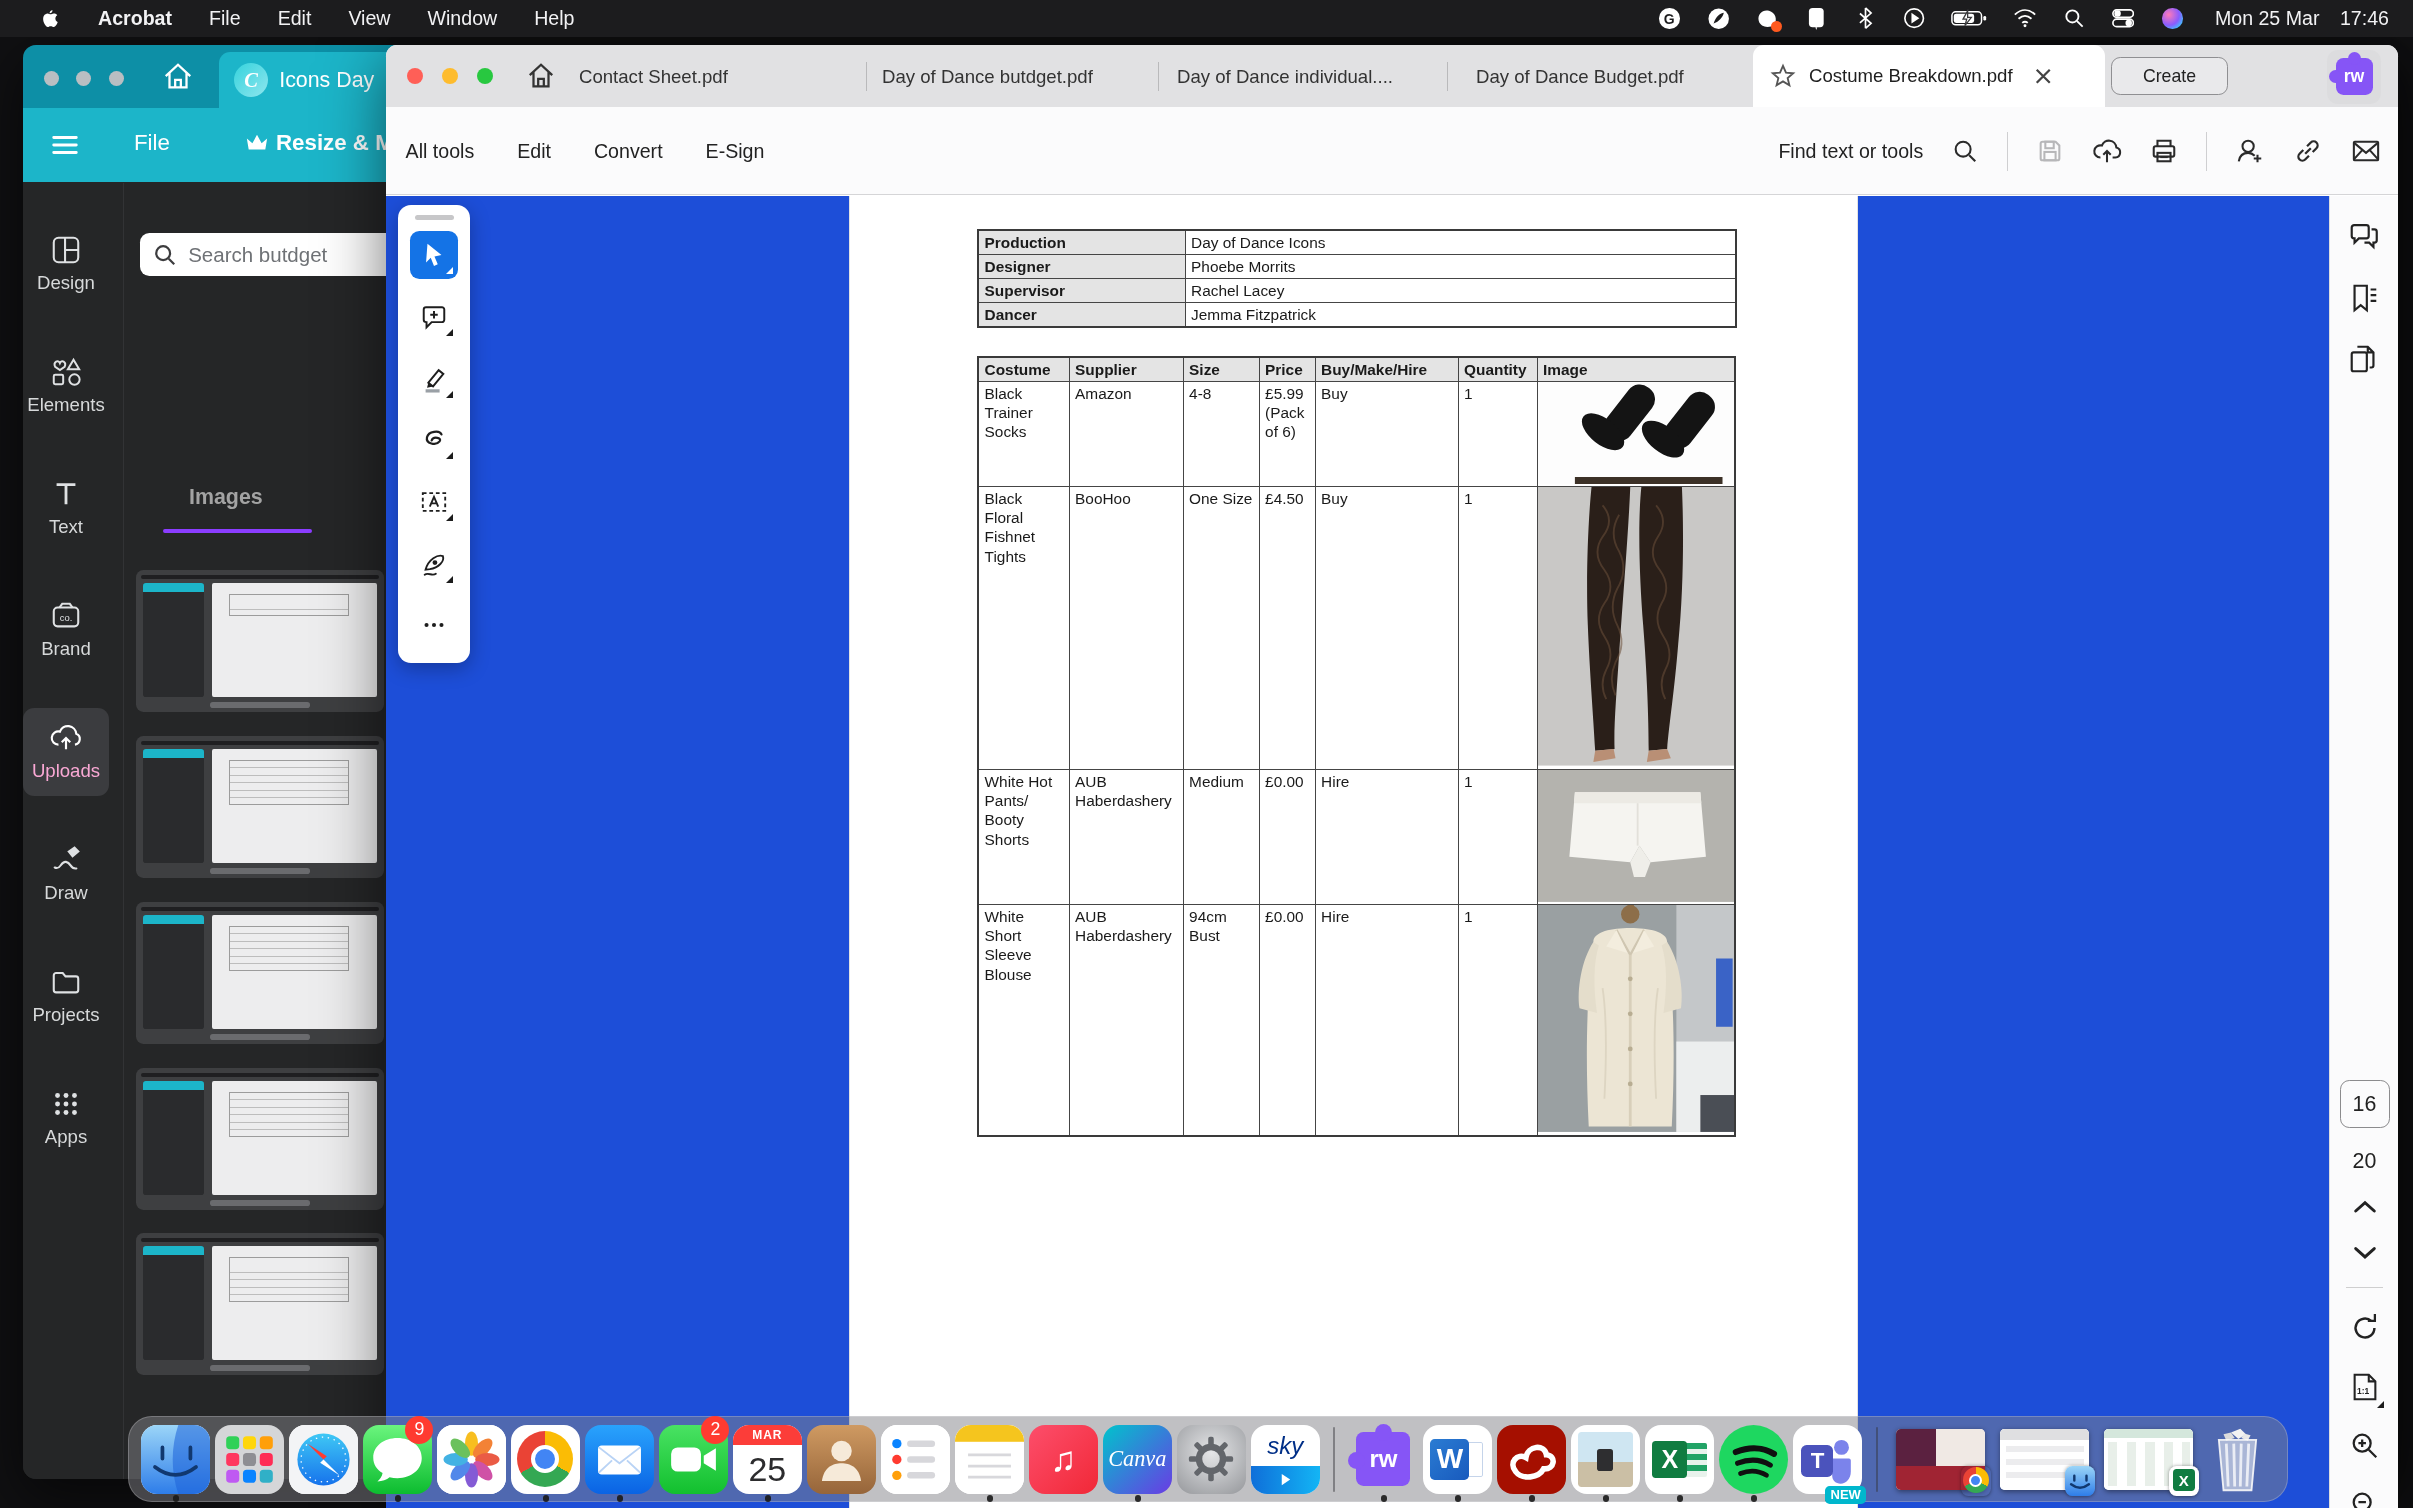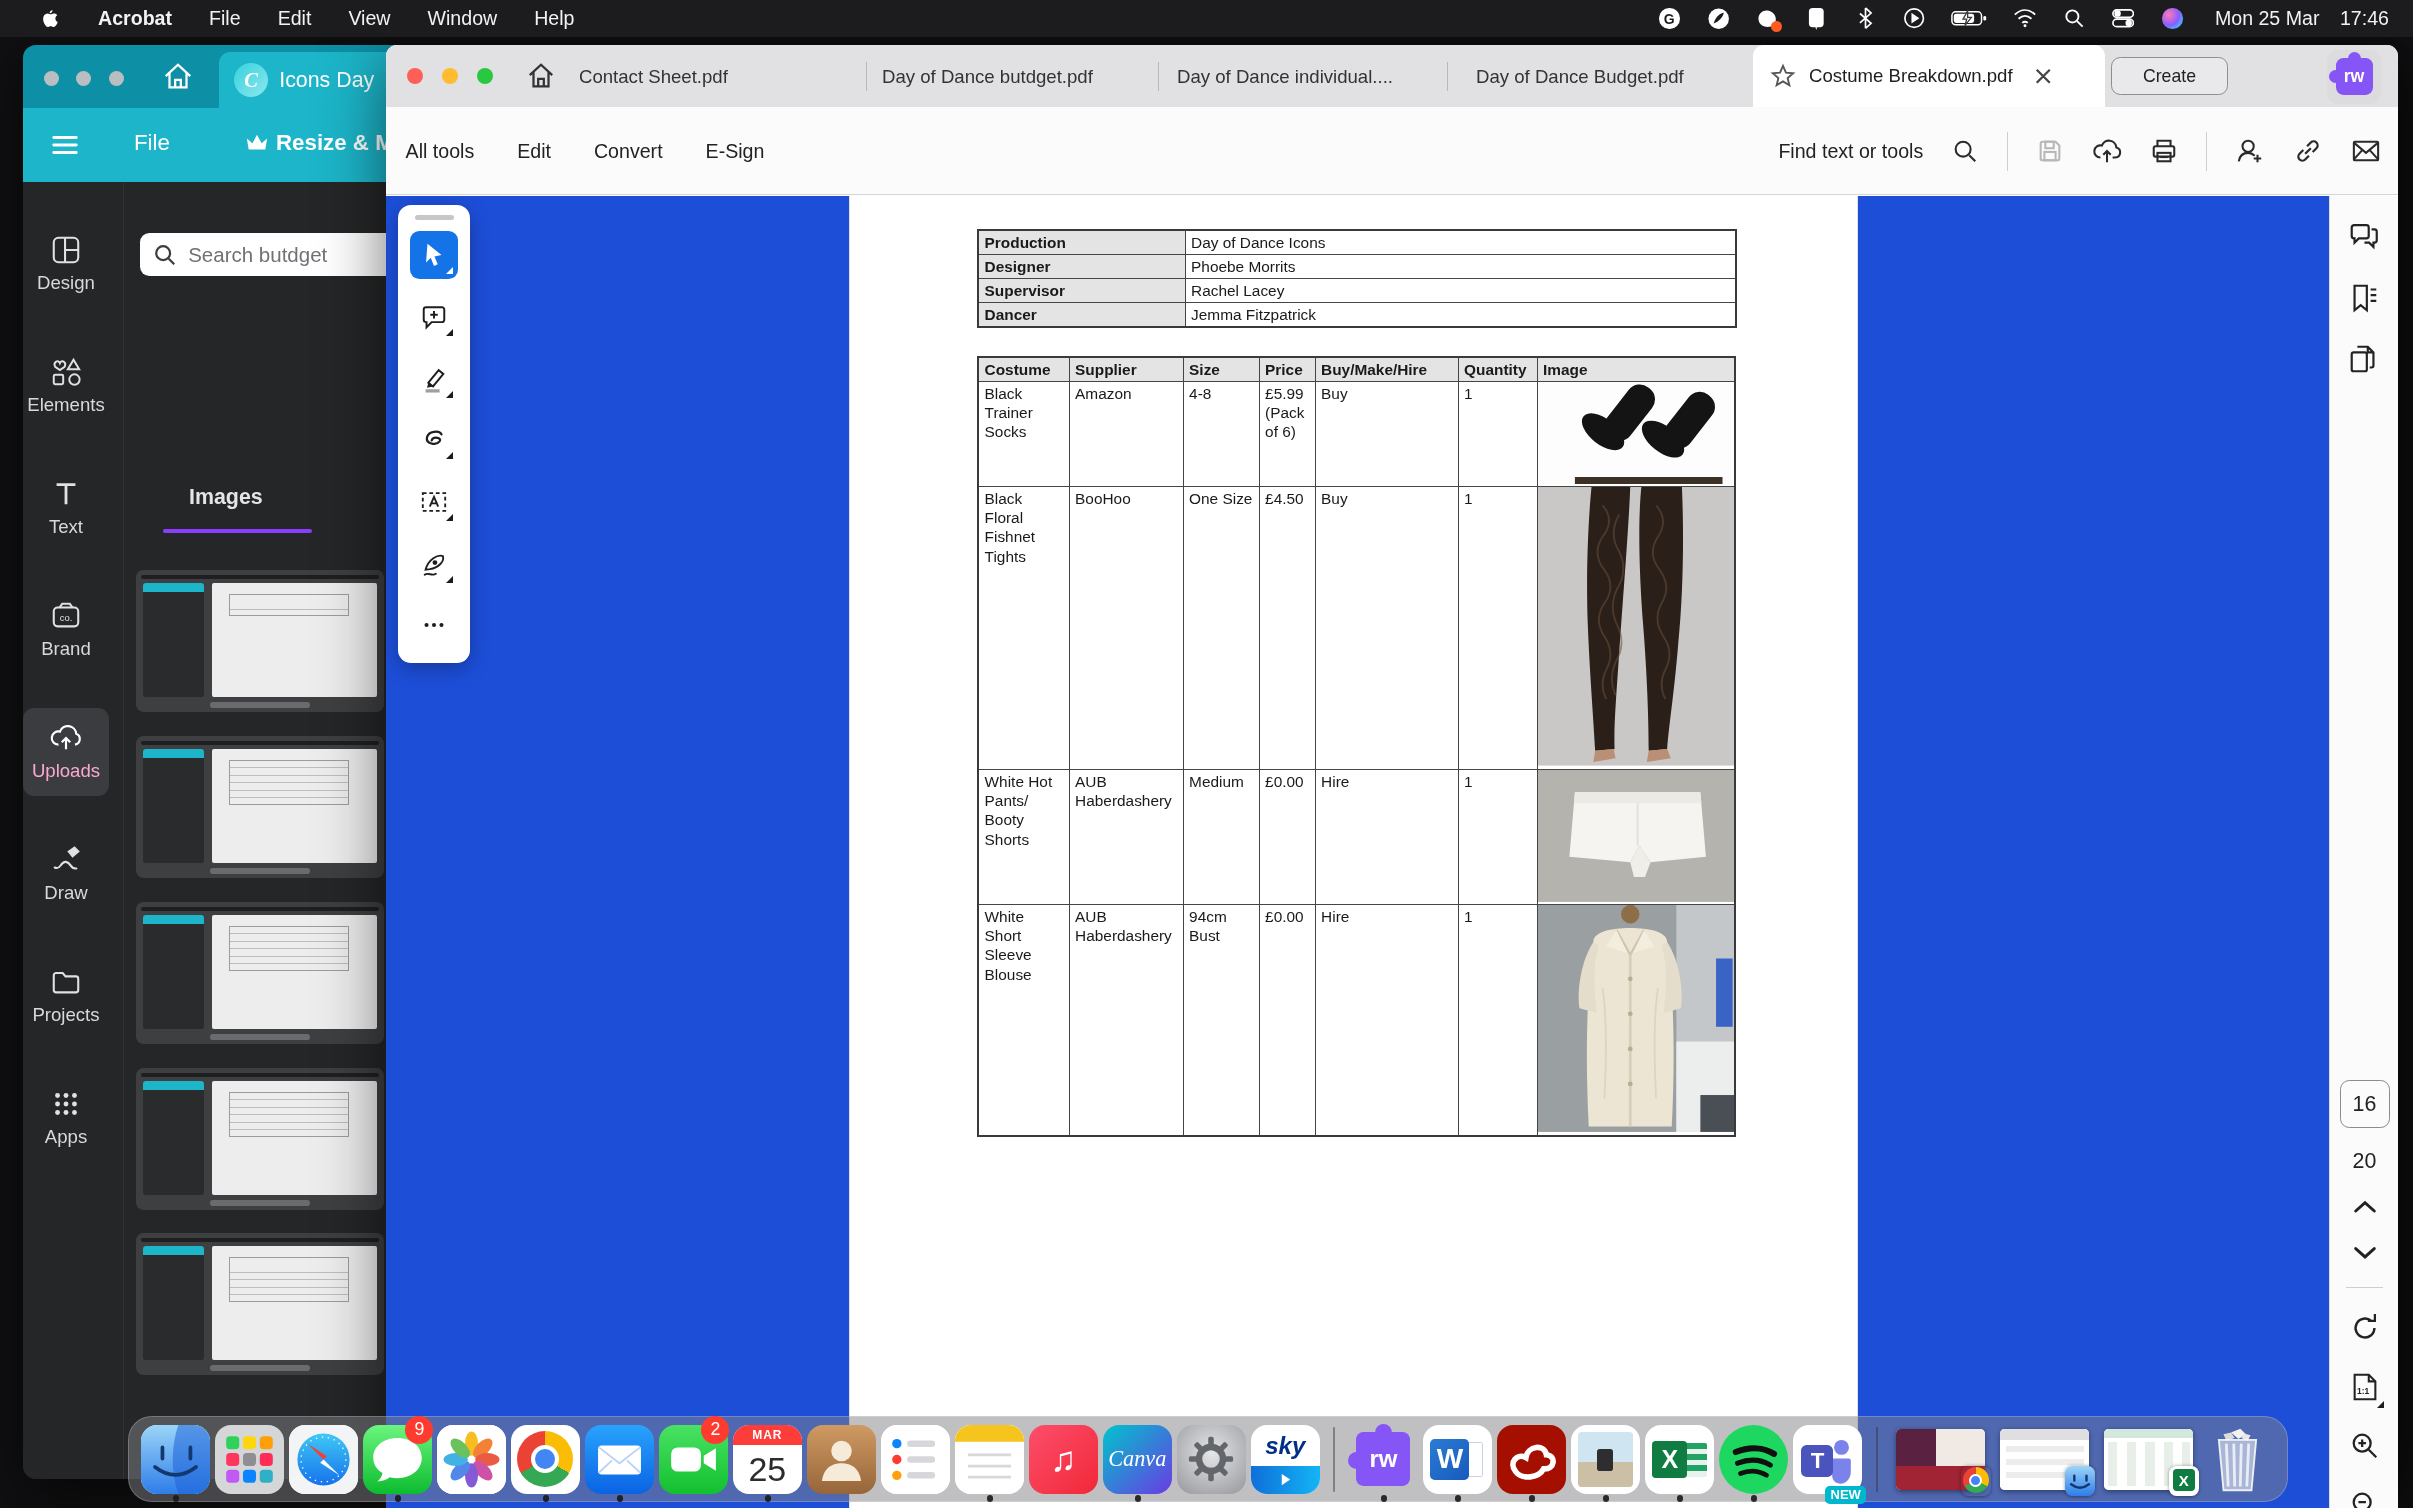--- a/index.html
+++ b/index.html
@@ -27,21 +27,21 @@
   .cv-clogo{width:34px;height:34px;border-radius:50%;background:linear-gradient(135deg,#35d3dd,#8fe6ee);color:#fff;display:flex;align-items:center;justify-content:center;font-size:20.5px;font-weight:bold;font-style:italic;font-family:"Liberation Serif",serif}
   .cv-toolbar{position:relative;height:74px;background:#1cb5c9;color:#fff}
   .cv-editor{position:absolute;top:138px;left:0;right:0;bottom:0;background:#252627;display:flex}
   .cv-rail{width:101px;display:flex;flex-direction:column;align-items:flex-start;gap:34px;padding-top:37px;border-right:0.9px solid #323335}
   .c-item{width:86px;height:88px;display:flex;flex-direction:column;align-items:center;justify-content:center;gap:6.5px;color:#d7d9da;font-size:18.6px;border-radius:11.2px}
   .c-item.active{background:#3b3c3f;color:#f9a8d4}
   .cv-panel{position:relative;flex:1}
   .cv-search{position:absolute;left:16px;top:50px;width:400px;height:43px;background:#fff;border-radius:9.3px;display:flex;align-items:center;gap:11.2px;padding:0 13px;color:#6f7276;font-size:20.5px}
   .cv-upload{position:absolute;left:16px;top:138px;width:400px;height:45px;background:#8b3dff;border-radius:9.3px;color:#fff;font-size:21.4px;font-weight:bold;display:flex;align-items:center;justify-content:center}
   .cv-record{position:absolute;left:16px;top:227px;width:400px;height:45px;background:#35363a;border-radius:9.3px;color:#fff;font-size:21.4px;display:flex;align-items:center;justify-content:center}
-  .cv-imgtab{position:absolute;left:65px;top:302px;color:#e5e5e5;font-size:21.4px;font-weight:bold}
+  .cv-imgtab{position:absolute;left:65px;top:302px;color:#a3a3a3;font-size:21.4px;font-weight:bold}
   .cv-imgline{position:absolute;left:39px;top:346px;width:149px;height:3.7px;background:#8b3dff;border-radius:1.9px}
   .thumb{position:absolute;left:12px;width:248px;height:142px;background:#3e3f41;border-radius:7.4px;overflow:hidden}
   .t-menubar{position:absolute;top:4.7px;left:4.7px;right:4.7px;height:4.7px;background:#1f1f21;border-radius:1.9px}
   .t-canva{position:absolute;top:13px;left:7.4px;width:61px;bottom:15px;background:#2a2b2d;border-radius:2.8px;overflow:hidden}
   .t-teal{height:9.3px;background:#1cb5c9}
   .t-page{position:absolute;top:13px;left:76px;right:7.4px;bottom:15px;background:#ededee;border-radius:1.9px}
   .t-tbl{position:absolute;top:11.2px;left:17px;right:28px;height:45px;border:0.9px solid #9c9c9c;background:repeating-linear-gradient(180deg,transparent 0 6.5px,#bdbdbd 6.5px 7.4px)}
   .t-dock{position:absolute;bottom:3.7px;left:30%;right:30%;height:6.5px;background:#6a6b6e;border-radius:2.8px}
 
   
@@ -93,21 +93,21 @@
   .ddiv{width:1.9px;height:65px;background:rgba(50,50,55,.45);margin:0 11.2px;border-radius:0.9px;flex:0 0 auto}
   .cal-top{height:20.5px;background:#fc3d39;color:#fff;font-size:12px;font-weight:bold;display:flex;align-items:center;justify-content:center;letter-spacing:0.9px}
   .cal-day{height:48px;display:flex;align-items:center;justify-content:center;font-size:34px;color:#2c2c2e;font-weight:300}
   .chrome-disc{position:absolute;left:6.5px;top:6.5px;width:56px;height:56px;border-radius:50%;background:conic-gradient(from -120deg,#ea4335 0 120deg,#fbbc05 120deg 240deg,#34a853 240deg 360deg)}
   .chrome-hub{position:absolute;left:14px;top:14px;width:28px;height:28px;border-radius:50%;background:#4285f4;border:4.7px solid #fff}
   .wt{position:relative;width:89px;height:61px;background:#f5f5f5;border-radius:4.7px;box-shadow:0 1.9px 5.6px rgba(0,0,0,.4);overflow:visible;flex:0 0 auto}
   .wt .mini{position:absolute;right:-5.6px;bottom:-5.6px;width:30px;height:30px;border-radius:7.4px;overflow:hidden;box-shadow:0 0.9px 3.7px rgba(0,0,0,.4)}
   .di-wt{width:104px}
   .newtag{position:absolute;right:-1.9px;bottom:-1.9px;background:#00b7cd;color:#fff;font-size:13px;font-weight:bold;padding:1.9px 5.6px;border-radius:4.7px;z-index:3}
   .sky-band{position:absolute;left:0;right:0;bottom:0;height:28px;background:linear-gradient(90deg,#0f6fd9,#13b5f5);display:flex;align-items:center;justify-content:center}
-  .sky-word{position:absolute;top:7.4px;left:0;right:0;text-align:center;font-size:24px;font-weight:bold;font-style:italic;color:#002f87}
+  .sky-word{position:absolute;top:7.4px;left:0;right:0;text-align:center;font-size:24px;font-weight:normal;font-style:italic;color:#002f87}
   .word-sq{position:absolute;left:7.4px;top:14px;width:39px;height:41px;background:linear-gradient(135deg,#2b7cd3,#185abd);border-radius:4.7px;color:#fff;font-size:28px;font-weight:bold;display:flex;align-items:center;justify-content:center}
   .word-pg{position:absolute;right:9.3px;top:17px;width:20.5px;height:35px;border:1.9px solid #c5d4ea;border-radius:1.9px}
   .xl-sq{position:absolute;left:7.4px;top:16px;width:35px;height:37px;background:#107c41;border-radius:3.7px;color:#fff;font-size:25px;font-weight:bold;display:flex;align-items:center;justify-content:center}
   .xl-rows{position:absolute;right:7.4px;top:17.7px;width:22.3px;height:34px;background:repeating-linear-gradient(180deg,#21a366 0 5.6px,#e8f2ec 5.6px 11.2px);border-radius:1.9px}
   .teams-sq{position:absolute;left:8.4px;top:20.5px;width:32px;height:32px;background:#4b53bc;border-radius:5.6px;color:#fff;font-size:22.3px;font-weight:bold;display:flex;align-items:center;justify-content:center}
   .canva-ic{background:linear-gradient(135deg,#00c4cc,#6a3be4);color:#fff;display:flex;align-items:center;justify-content:center;font-family:"Liberation Serif",serif;font-style:italic;font-size:22.3px}
   .music-ic{background:linear-gradient(135deg,#fd4e6b,#f12837);color:#fff;display:flex;align-items:center;justify-content:center;font-size:35px}
   .set-ic{background:radial-gradient(circle at 50% 40%,#e5e6e8,#95979b);display:flex;align-items:center;justify-content:center}
   .ph-img{position:absolute;inset:7.4px;border-radius:3.7px;background:linear-gradient(180deg,#cfe6f2 0 55%,#cbbfa5 55% 100%)}
   .ph-jar{position:absolute;left:26px;top:24px;width:16px;height:22.3px;background:#2e2e30;border-radius:2.8px}

